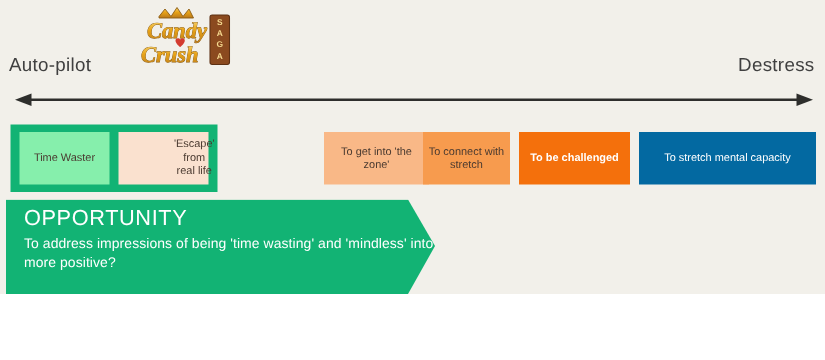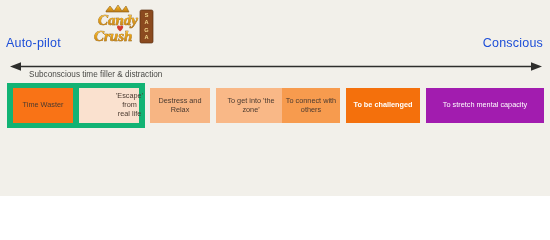--- a/index.html
+++ b/index.html
@@ -26,21 +26,21 @@
     height: 44px;
     margin-left: 32px;
   }
   #logo svg { display: block; }
 
   
   .pole {
     position: absolute;
     top: 36px;
     font-size: 12.5px;
-    color: #1d4ed8;
+    color: #404040;
     letter-spacing: .2px;
     white-space: nowrap;
   }
   #pole-left  { left: 6px; }
   #pole-right { right: 7px; }
 
   
   #axis {
     position: absolute;
     left: 10px;
@@ -145,38 +145,40 @@
 
       <rect x="50" y="8" width="13" height="33" rx="1.5" fill="#8b4a1f" stroke="#5d3013" stroke-width="0.7"></rect>
       <text x="56.5" y="14.5" font-family="'Liberation Sans', sans-serif" font-size="5.6" font-weight="bold" fill="#f5d98f" text-anchor="middle">S</text>
       <text x="56.5" y="22" font-family="'Liberation Sans', sans-serif" font-size="5.6" font-weight="bold" fill="#f5d98f" text-anchor="middle">A</text>
       <text x="56.5" y="29.5" font-family="'Liberation Sans', sans-serif" font-size="5.6" font-weight="bold" fill="#f5d98f" text-anchor="middle">G</text>
       <text x="56.5" y="37" font-family="'Liberation Sans', sans-serif" font-size="5.6" font-weight="bold" fill="#f5d98f" text-anchor="middle">A</text>
     </svg>
   </div>
 
   <div class="pole" id="pole-left">Auto-pilot</div>
-  <div class="pole" id="pole-right">Conscious</div>
+  <div class="pole" id="pole-right">Destress</div>
 
   <div id="axis">
     <svg width="532" height="9" viewBox="0 0 532 9" xmlns="http://www.w3.org/2000/svg">
       <line x1="8" y1="4.5" x2="524" y2="4.5" stroke="#2e2e2c" stroke-width="1.6"></line>
       <path d="M0 4.5 L11 0.3 L11 8.7 Z" fill="#2e2e2c"></path>
       <path d="M532 4.5 L521 0.3 L521 8.7 Z" fill="#2e2e2c"></path>
     </svg>
   </div>
 
-  <div class="axis-caption" id="caption-left">Subconscious time filler &amp; distraction</div>
 
   <div id="boxrow">
     <div class="greenwrap" style="background: rgb(18, 179, 116);"></div>
 
-  <div class="box" style="left: 13px; width: 60px; background: #f97316;">Time Waster</div>
+  <div class="box" style="left: 13px; width: 60px; background: #86efac;">Time Waster</div>
       <div class="box" style="left: 79px; width: 60px; background: rgb(250, 225, 207); padding-left: 44px;">'Escape' from real life</div>
-      <div class="box" style="left: 150px; width: 60px; background: rgb(247, 181, 131);">Destress and Relax</div>
       <div class="box" style="left: 216px; width: 70px; background: rgb(249, 184, 135);">To get into 'the zone'</div>
-      <div class="box" style="left: 282px; width: 58px; background: rgb(247, 155, 78);">To connect with others</div>
+      <div class="box" style="left: 282px; width: 58px; background: rgb(247, 155, 78);">To connect with stretch</div>
       <div class="box dark" style="left: 346px; width: 74px; background: rgb(244, 112, 12); font-weight: bold;">To be challenged</div>
-      <div class="box dark" style="left: 426px; width: 118px; background: #a21caf;">To stretch mental capacity</div>
+      <div class="box dark" style="left: 426px; width: 118px; background: #0369a1;">To stretch mental capacity</div>
     </div>
 
+  <div id="opportunity" style="background: rgb(18, 179, 116); color: rgb(255, 255, 255);">
+    <div id="opp-title">OPPORTUNITY</div>
+    <div id="opp-body">To address impressions of being 'time wasting' and 'mindless' into more positive?</div>
+  </div>
 
 </div>
 
 </body></html>

